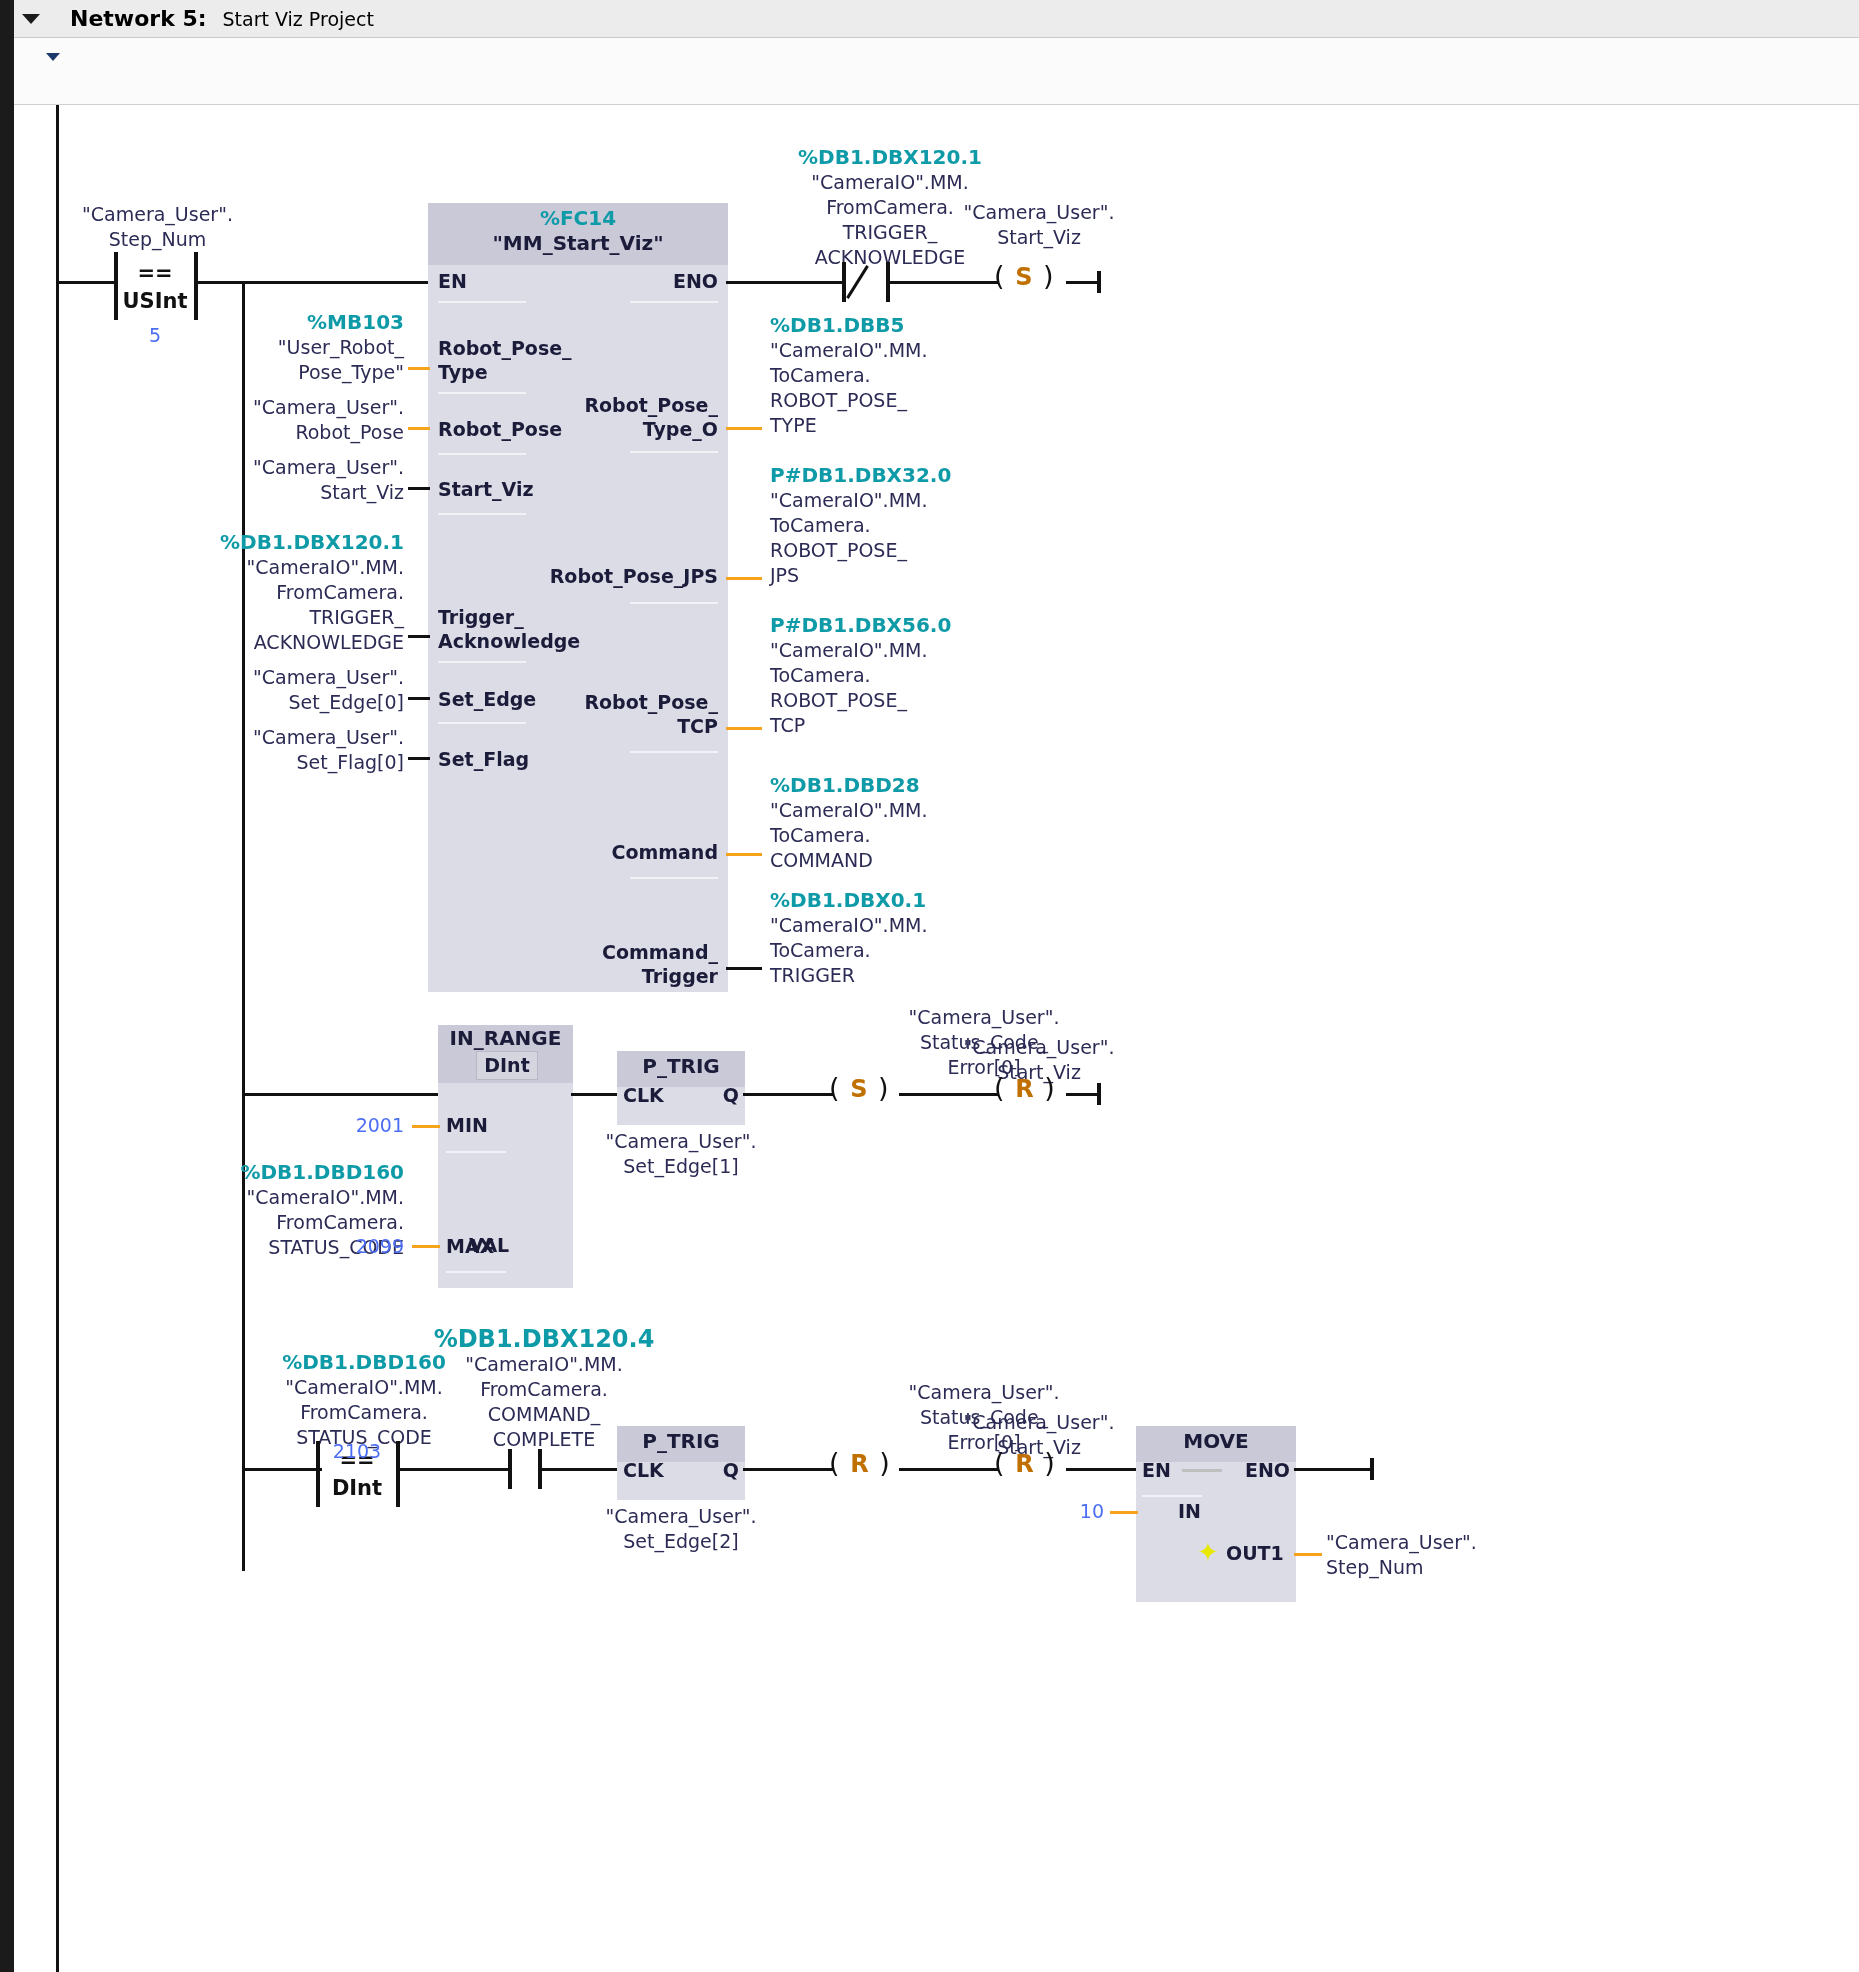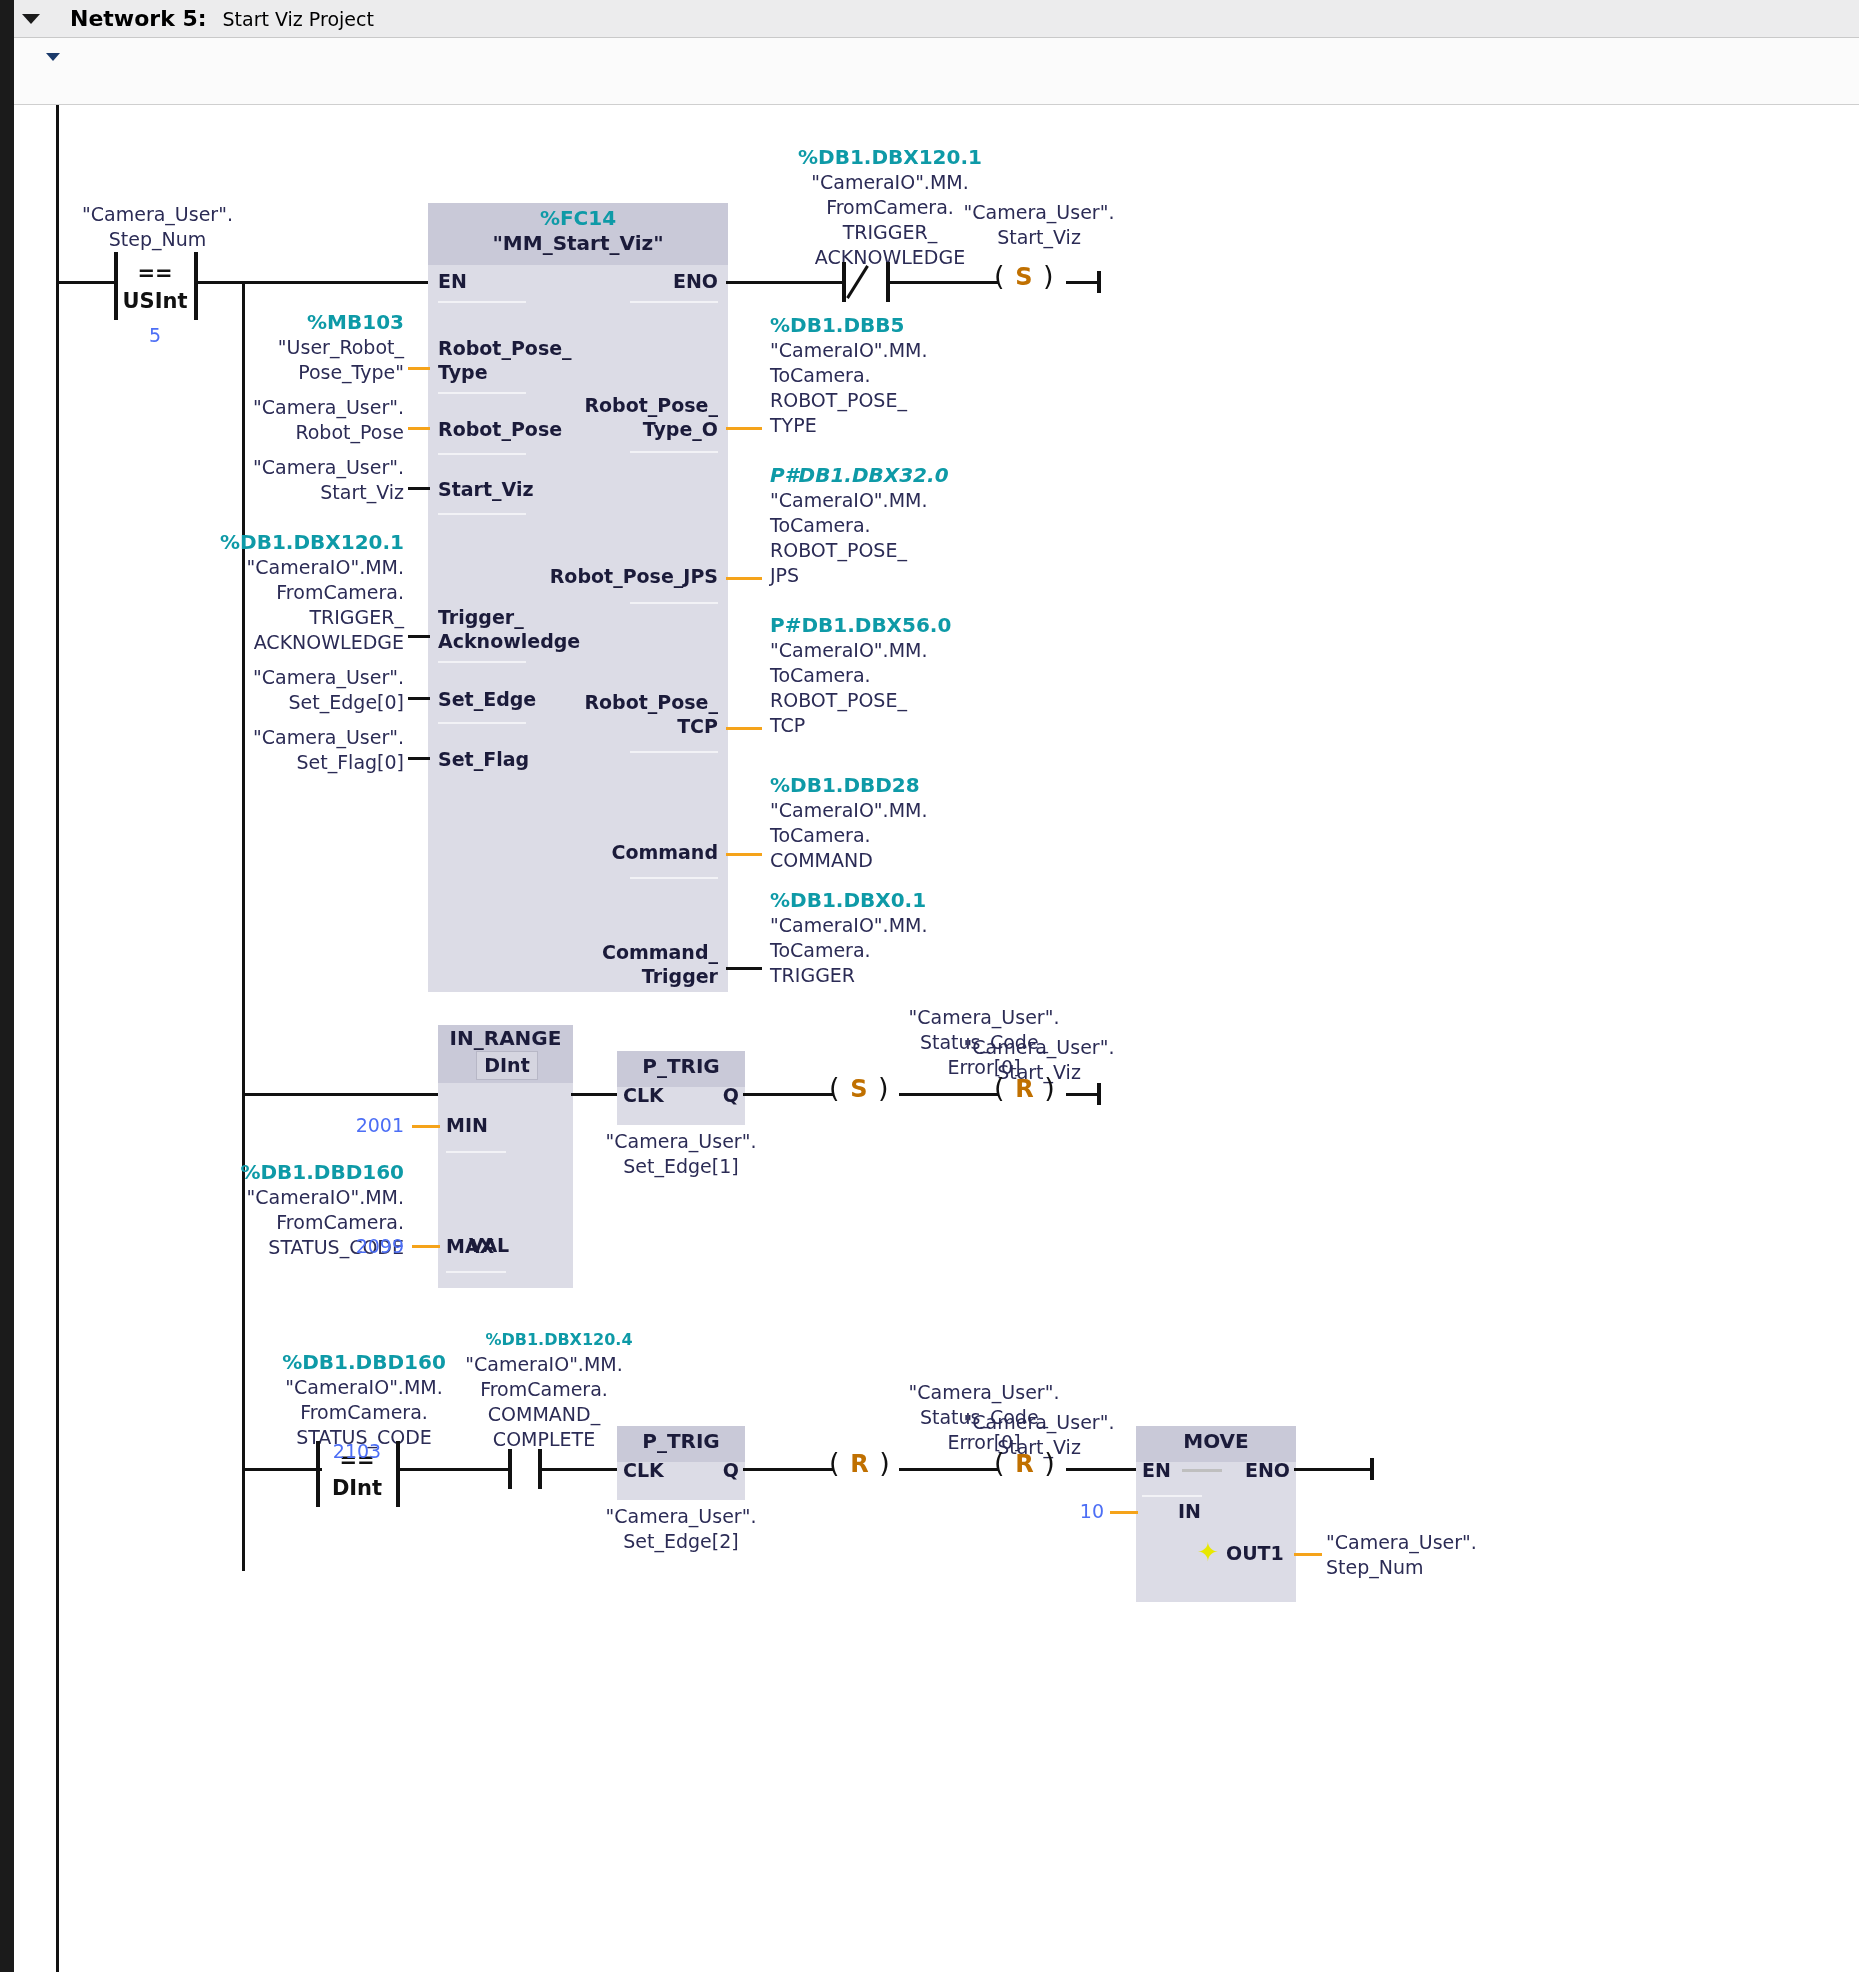--- a/index.html
+++ b/index.html
@@ -164,21 +164,21 @@
   <div class="ho" style="left:712px;top:322px;width:36px;"></div>
   <div class="lbl addr" style="left:756px;top:208px;font-size:20px;">%DB1.DBB5</div>
   <div class="lbl sym" style="left:756px;top:233px;">"CameraIO".MM.
 ToCamera.
 ROBOT_POSE_
 TYPE</div>
   <div class="pinline" style="left:616px;top:346px;width:88px;"></div>
 
   <div class="pin r" style="left:524px;top:459px;width:180px;">Robot_Pose_JPS</div>
   <div class="ho" style="left:712px;top:472px;width:36px;"></div>
-  <div class="lbl addr" style="left:756px;top:358px;font-size:20px;font-style:italic;">P#DB1.DBX32.0</div>
+  <div class="lbl addr" style="left:756px;top:358px;font-size:20px;">P#DB1.DBX32.0</div>
   <div class="lbl sym" style="left:756px;top:383px;">"CameraIO".MM.
 ToCamera.
 ROBOT_POSE_
 JPS</div>
   <div class="pinline" style="left:616px;top:497px;width:88px;"></div>
 
   <div class="pin r" style="left:524px;top:585px;width:180px;">Robot_Pose_
 TCP</div>
   <div class="ho" style="left:712px;top:622px;width:36px;"></div>
   <div class="lbl addr" style="left:756px;top:508px;font-size:20px;">P#DB1.DBX56.0</div>
@@ -274,21 +274,21 @@
   <div class="lbl c sym" style="left:230px;top:1270px;width:240px;">"CameraIO".MM.
 FromCamera.
 STATUS_CODE</div>
   <div class="cbar" style="left:302px;top:1336px;height:66px;"></div>
   <div class="cbar" style="left:382px;top:1336px;height:66px;"></div>
   <div class="lbl c" style="left:298px;top:1343px;width:90px;font-weight:bold;font-size:21px;color:#111;">==</div>
   <div class="lbl c" style="left:298px;top:1371px;width:90px;font-weight:bold;font-size:21px;color:#111;">DInt</div>
   <div class="lbl c const" style="left:298px;top:1334px;width:90px;">2103</div>
 
   <div class="h" style="left:384px;top:1363px;width:112px;"></div>
-  <div class="lbl c addr" style="left:425px;top:1222px;width:240px;font-size:16px;text-align:center;">%DB1.DBX120.4</div>
+  <div class="lbl c addr" style="left:410px;top:1222px;width:240px;font-size:24px;text-align:center;">%DB1.DBX120.4</div>
   <div class="lbl c sym" style="left:410px;top:1247px;width:240px;">"CameraIO".MM.
 FromCamera.
 COMMAND_
 COMPLETE</div>
   <div class="cbar" style="left:494px;top:1344px;height:40px;"></div>
   <div class="cbar" style="left:524px;top:1344px;height:40px;"></div>
   <div class="h" style="left:526px;top:1363px;width:80px;"></div>
 
   <div class="fb-hdr" style="left:603px;top:1321px;width:128px;height:36px;"></div>
   <div class="lbl c fb-title" style="left:603px;top:1324px;width:128px;font-size:20px;font-weight:bold;">P_TRIG</div>

